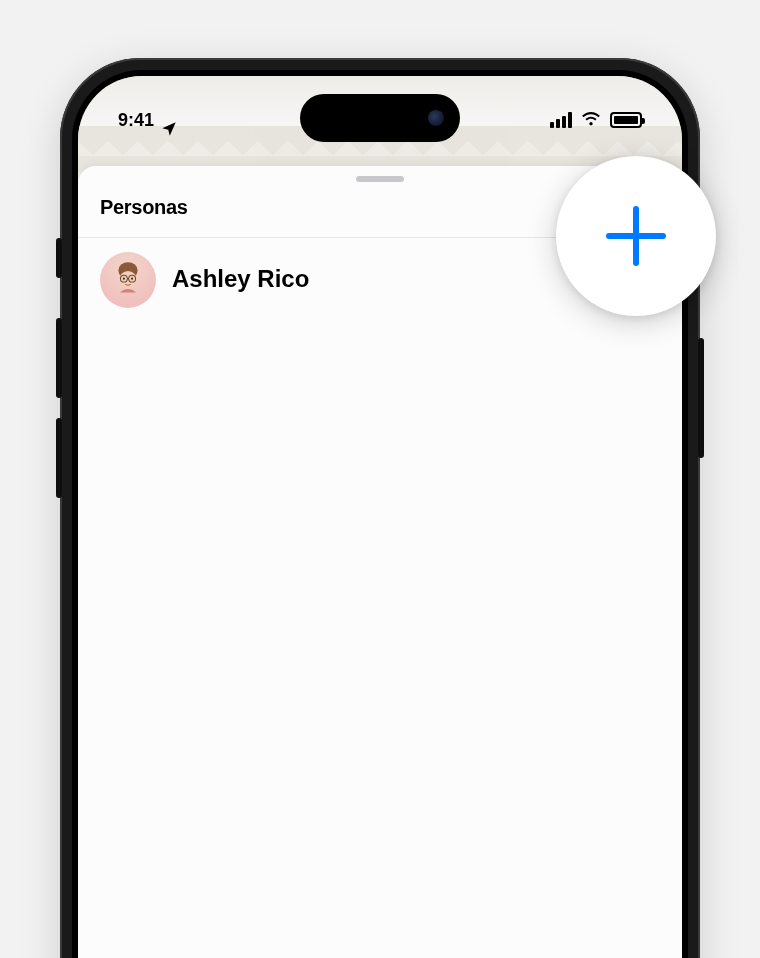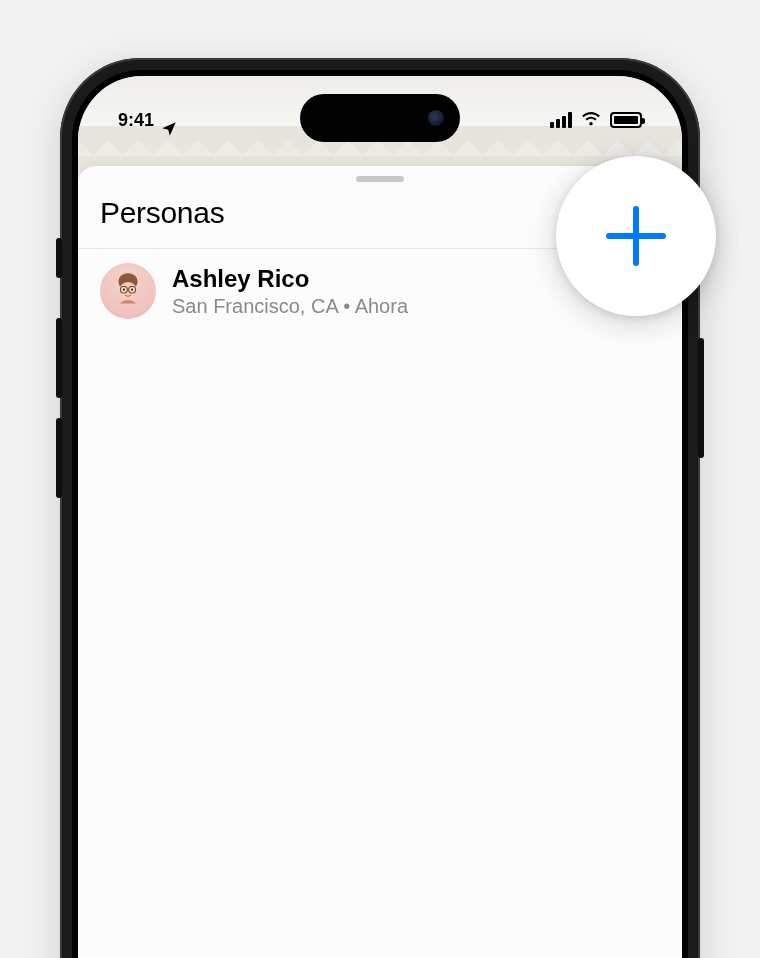--- a/index.html
+++ b/index.html
@@ -175,22 +175,22 @@
       margin: 10px auto 0;
     }
     .sheet-header {
       display: flex;
       align-items: center;
       justify-content: space-between;
       padding: 14px 22px 18px;
       border-bottom: 1px solid #e5e5ea;
     }
     .sheet-title {
-      font-size: 30px;
-      font-weight: 400;
+      font-size: 20px;
+      font-weight: 700;
       color: #000;
       letter-spacing: -0.3px;
     }
     .person-row {
       display: flex;
       align-items: center;
       padding: 14px 22px;
       gap: 16px;
     }
     .avatar {
@@ -320,21 +320,20 @@
               <circle cx="38" cy="30" r="5" fill="none" stroke="#6a4a3a" stroke-width="1.5"></circle>
               <line x1="31" y1="30" x2="33" y2="30" stroke="#6a4a3a" stroke-width="1.5"></line>
               <circle cx="26" cy="30" r="1.5" fill="#3a2a1a"></circle>
               <circle cx="38" cy="30" r="1.5" fill="#3a2a1a"></circle>
               <path d="M28 38 q4 3 8 0" stroke="#a05a5a" stroke-width="1.5" fill="none"></path>
               <path d="M20 50 q12 -10 24 0" fill="#d08080"></path>
             </svg>
           </div>
           <div class="person-info">
             <div class="person-name">Ashley Rico</div>
-            <div class="person-sub">San Francisco, CA • Ahora</div>
           </div>
           <div class="person-distance">3 km</div>
         </div>
 
       </div>
 
     </div>
   </div>
 </div>
 

